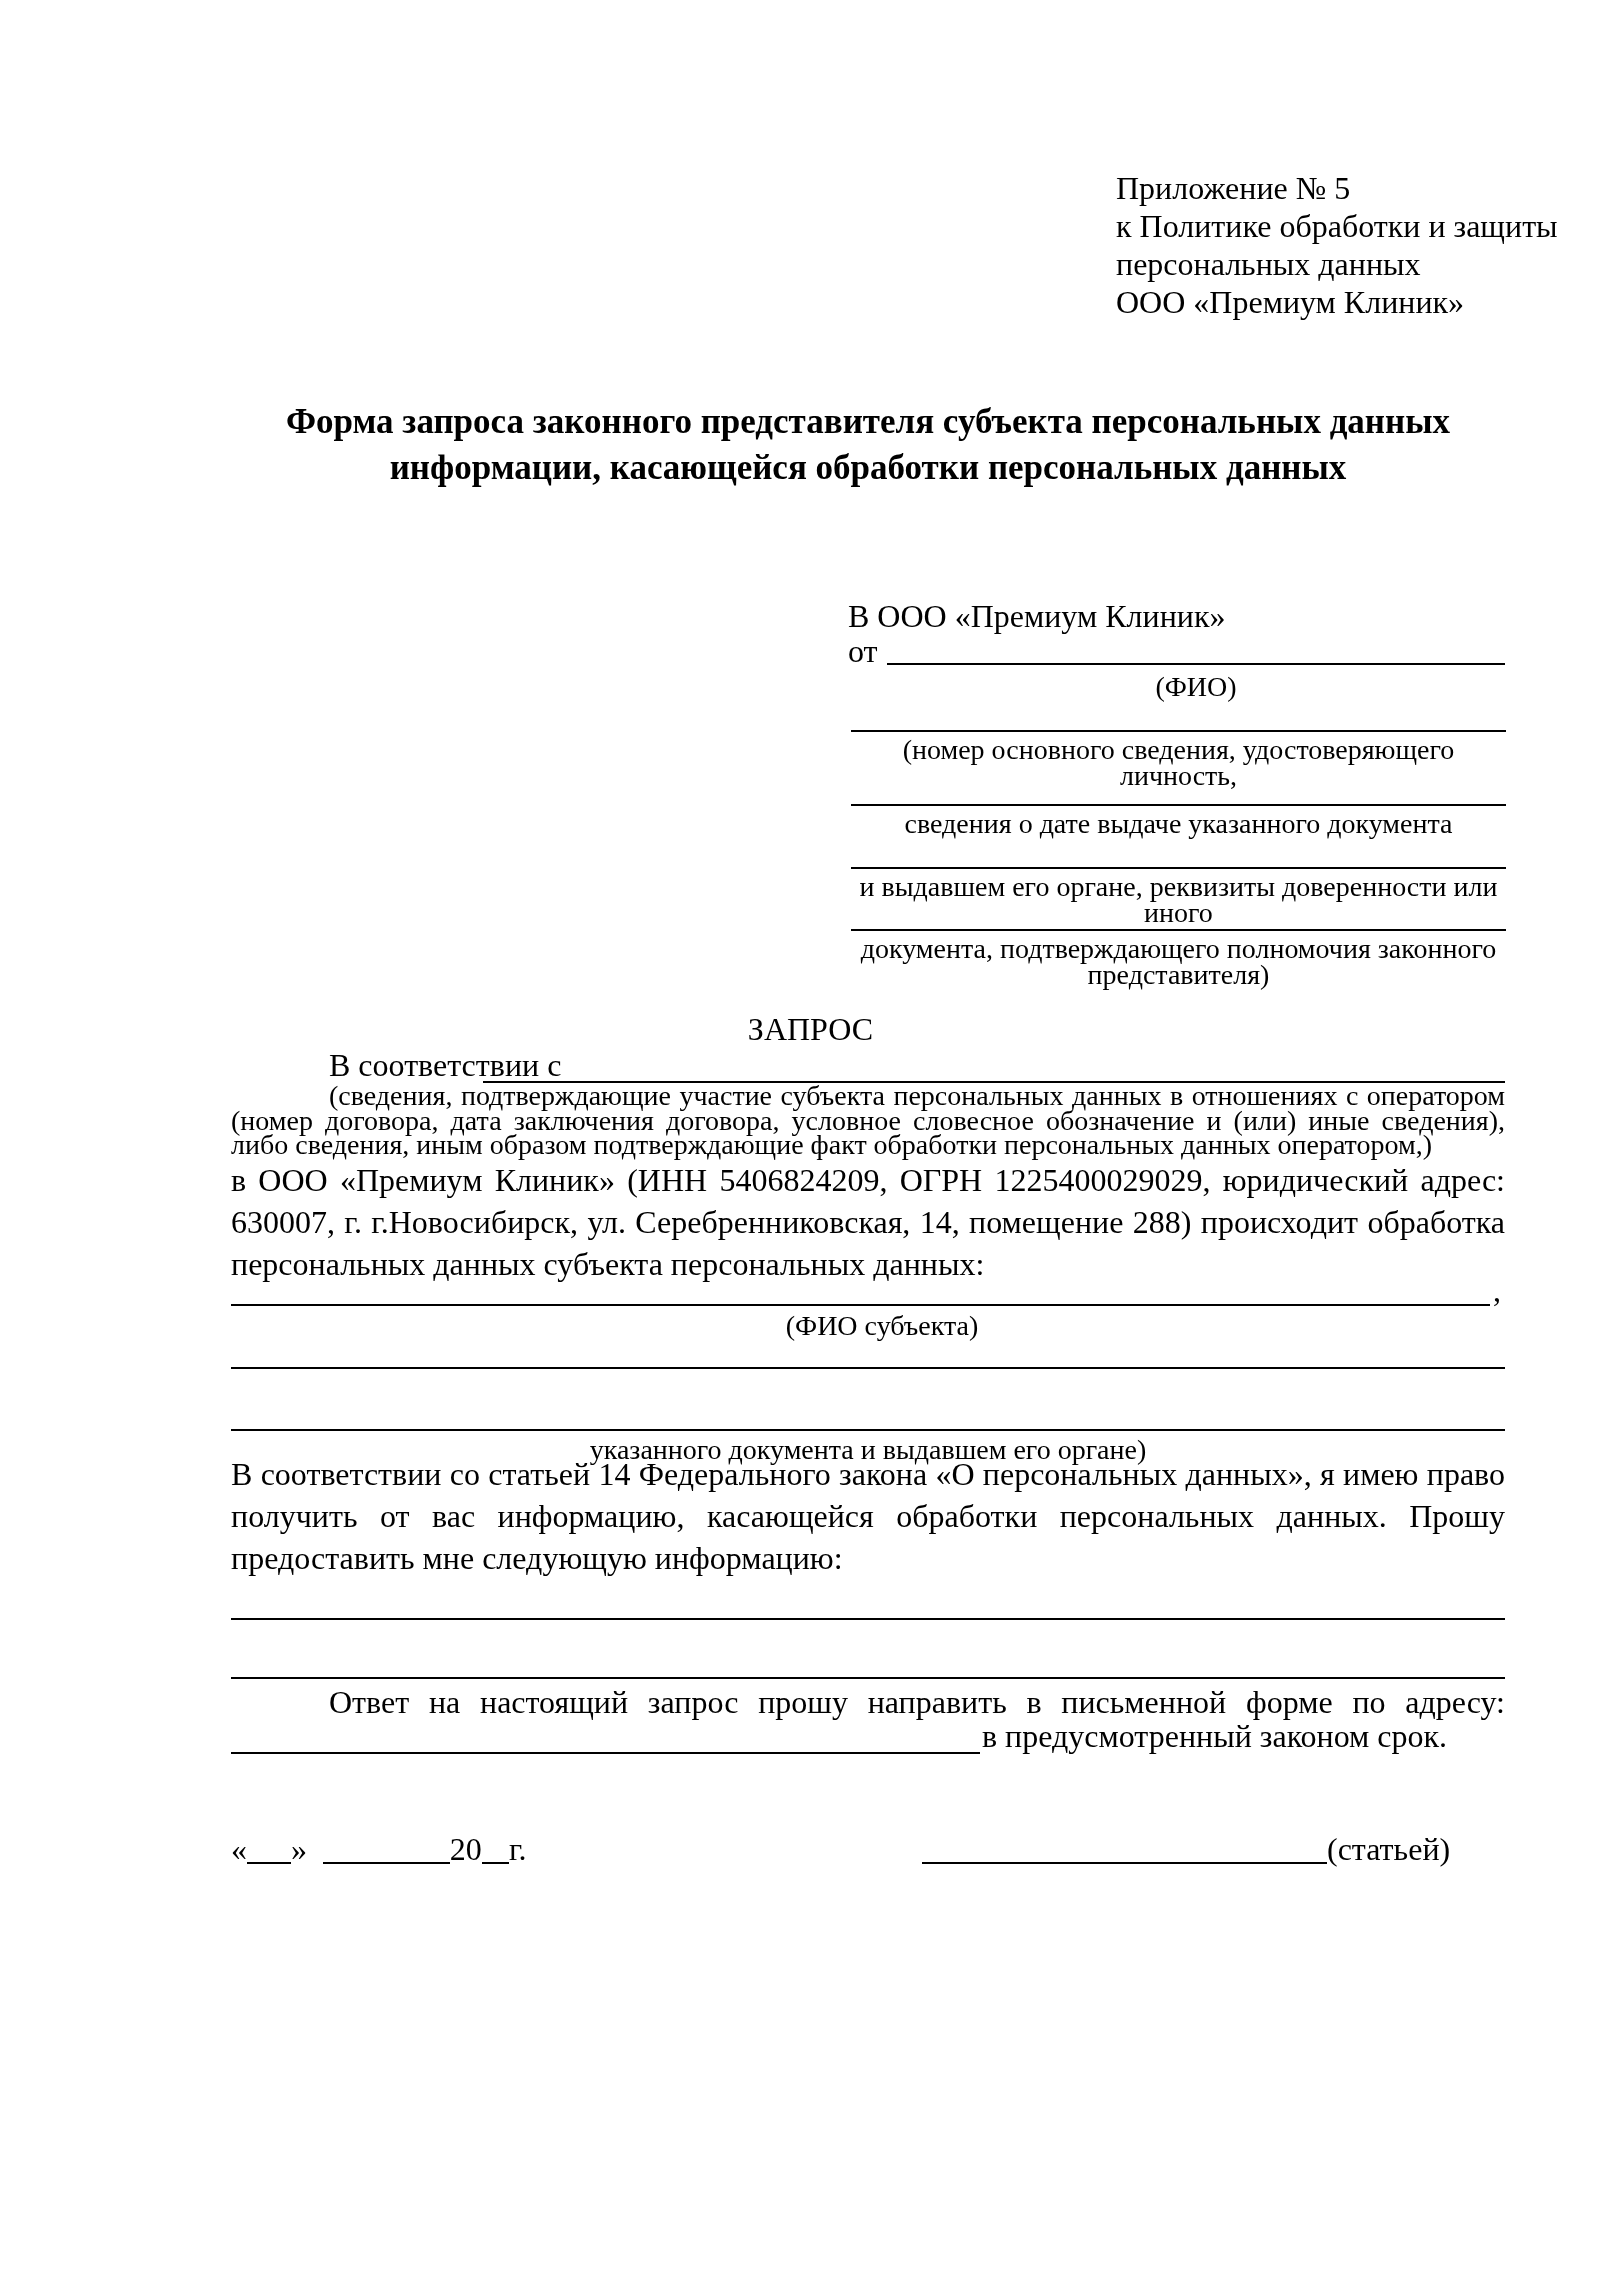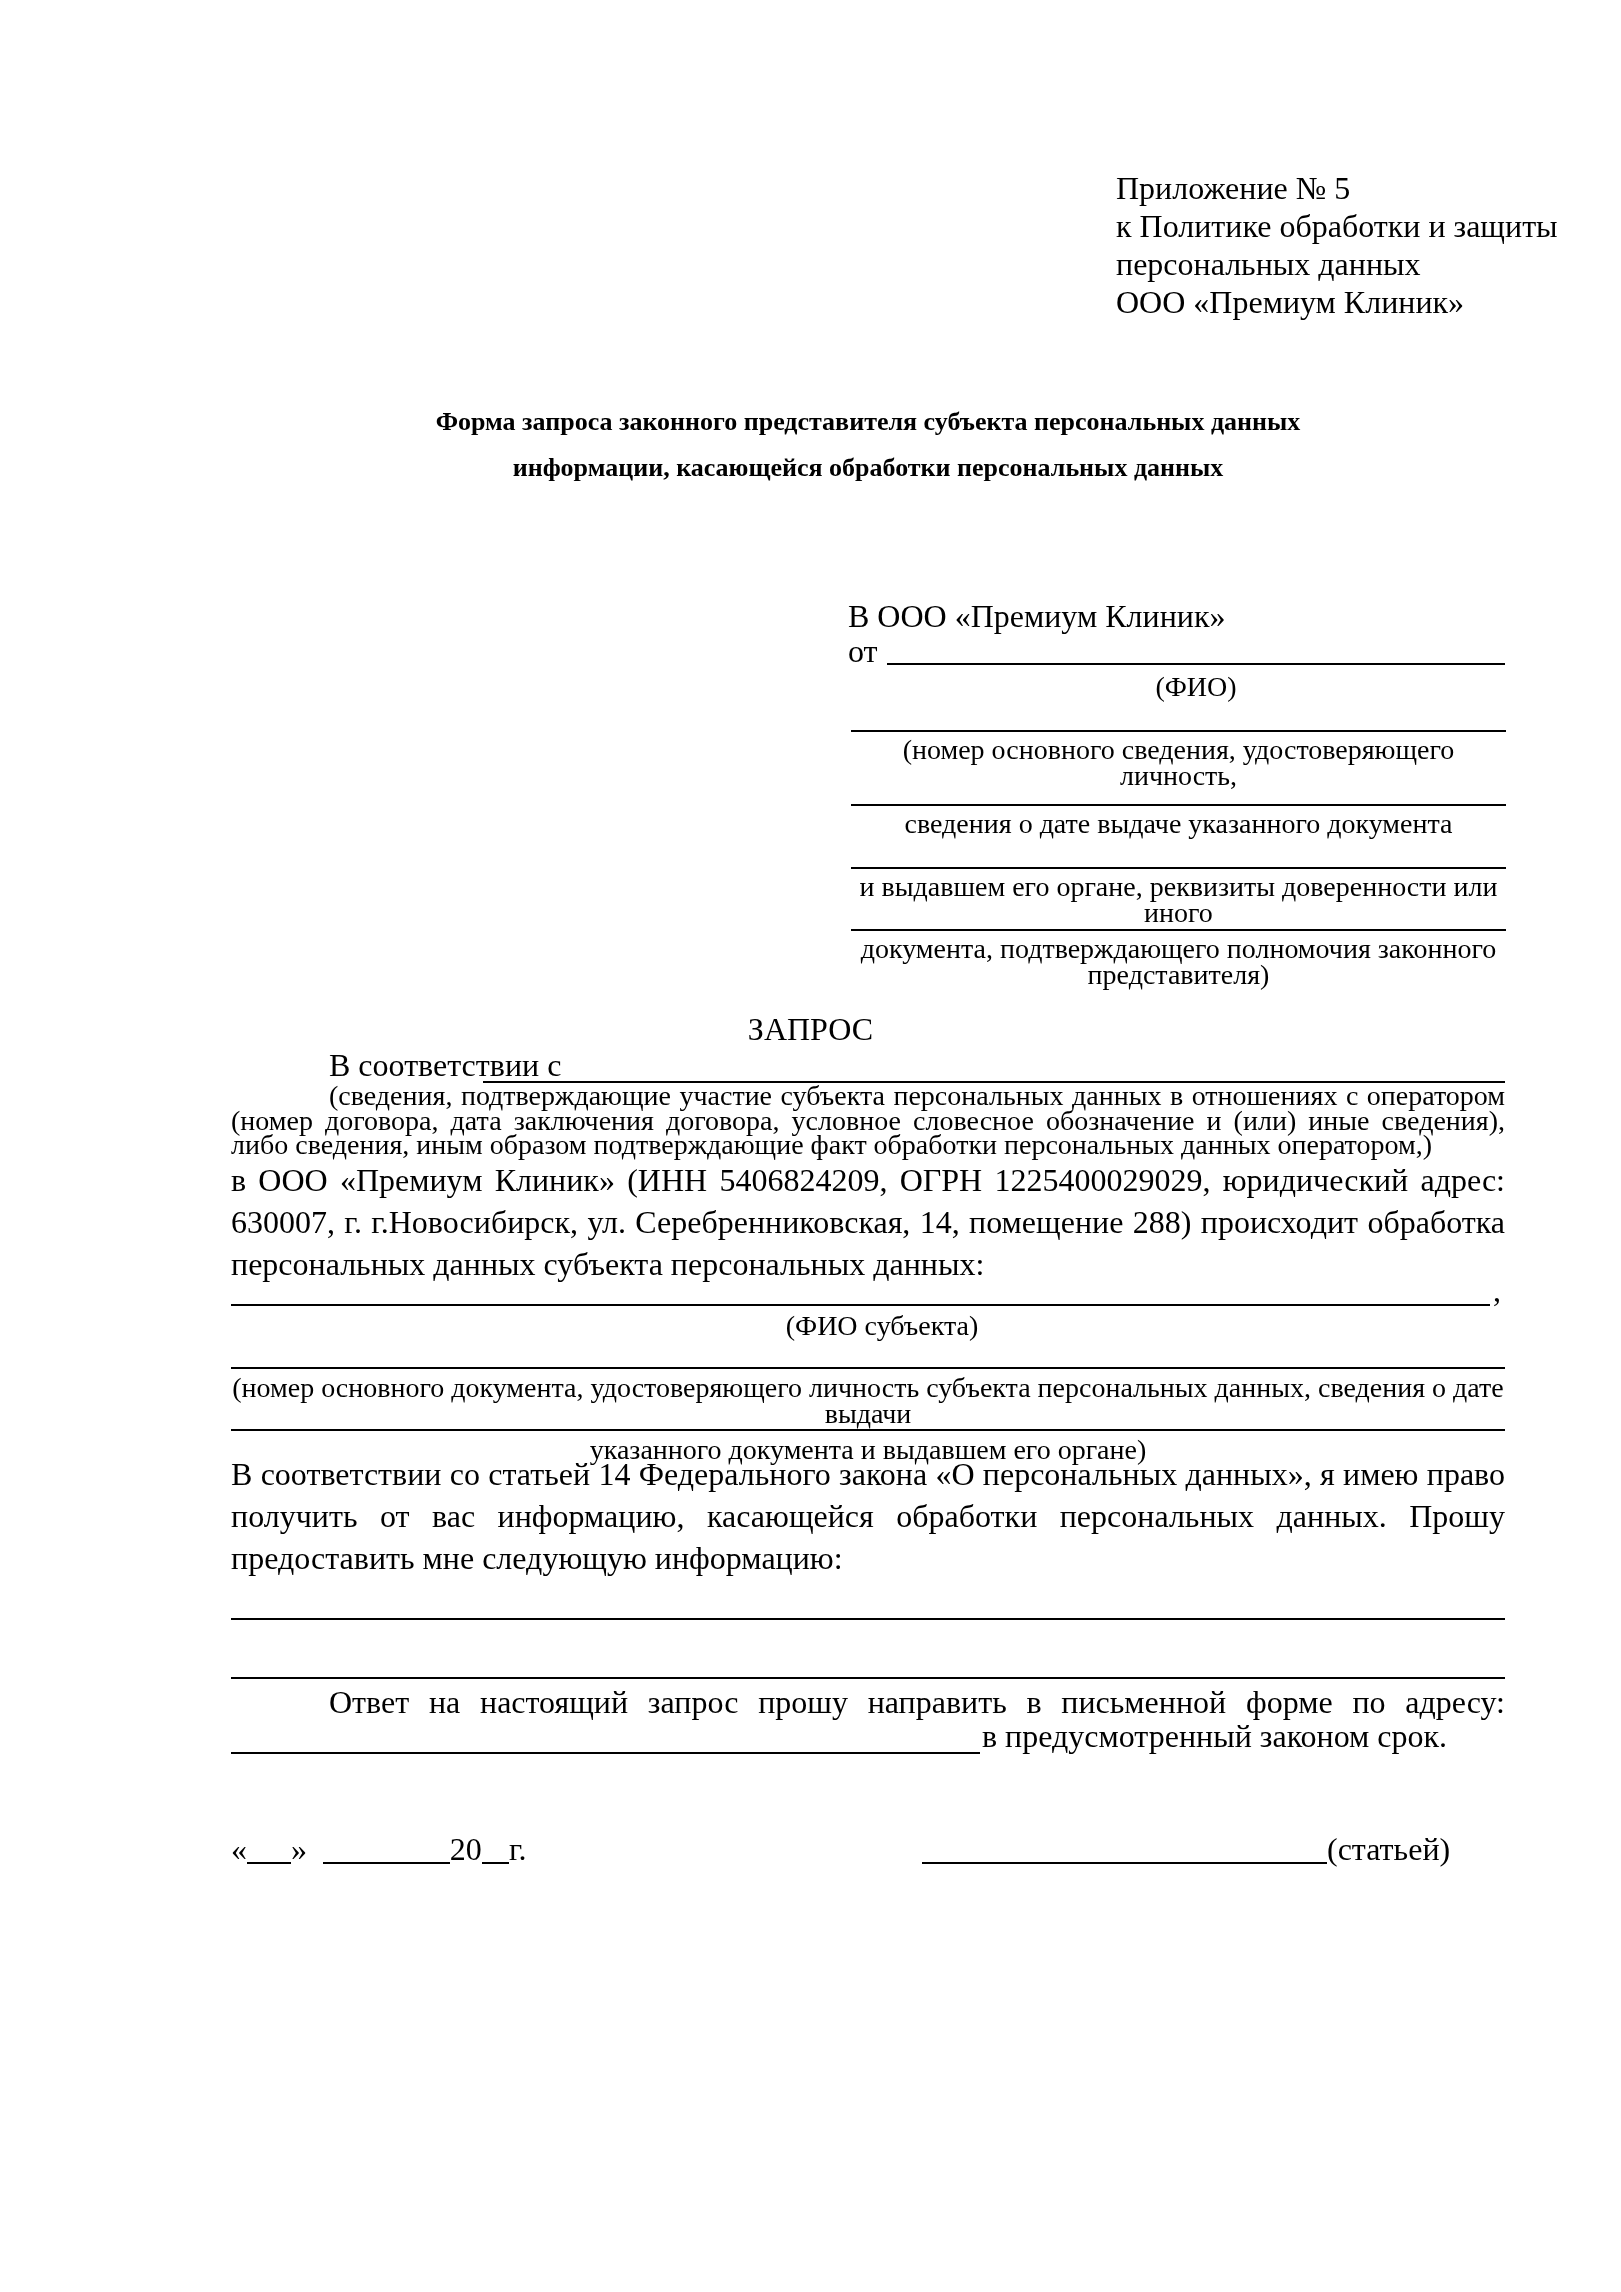--- a/index.html
+++ b/index.html
@@ -14,21 +14,21 @@
   }
   .abs { position: absolute; }
   .body-text { font-size: 32px; line-height: 42px; }
   .hline { position: absolute; height: 0; border-top: 2.9px solid #000; }
   .cap { position: absolute; font-size: 28px; line-height: 25.5px; text-align: center; }
   .cap-left { text-align: left; }
   .justify { text-align: justify; }
   .appendix { position: absolute; left: 1080px; top: 169px; font-size: 32px; line-height: 38px; margin-left: 36px; }
   .title {
     position: absolute; left: 231px; top: 399px; width: 1274px;
-    text-align: center; font-weight: bold; font-size: 26px; line-height: 46px;
+    text-align: center; font-weight: bold; font-size: 35px; line-height: 46px;
   }
   .heading { position: absolute; left: 0; top: 1012px; width: 1621px; text-align: center; font-size: 32px; line-height: 35px; }
   .u { display: inline-block; border-bottom: 2.9px solid #000; height: 25.5px; vertical-align: -3.9px; }
   .reply-first { text-indent: 98px; text-align: justify; text-align-last: justify; }
 </style>
 </head>
 <body>
 
 <div class="page">
 
@@ -69,21 +69,20 @@
 
   <div class="cap cap-left abs justify" style="left:231px; top:1084px; width:1274px; position:absolute; text-indent:98px; line-height:24.5px;">(сведения, подтверждающие участие субъекта персональных данных в отношениях с оператором (номер договора, дата заключения договора, условное словесное обозначение и (или) иные сведения), либо сведения, иным образом подтверждающие факт обработки персональных данных оператором,)</div>
 
   <div class="abs body-text justify" style="left:231px; top:1159px; width:1274px;">в ООО «Премиум Клиник» (ИНН 5406824209, ОГРН 1225400029029, юридический адрес: 630007, г. г.Новосибирск, ул. Серебренниковская, 14, помещение 288) происходит обработка персональных данных субъекта персональных данных:</div>
 
   <div class="hline" style="left:231px; top:1304px; width:1259px;"></div>
   <span class="abs body-text" style="left:1493px; top:1274px; line-height:32px;">,</span>
   <div class="cap" style="left:245px; top:1313px; width:1274px;">(ФИО субъекта)</div>
 
   <div class="hline" style="left:231px; top:1367px; width:1274px;"></div>
-  <div class="cap" style="left:231px; top:1375px; width:1274px;">(номер основного документа, удостоверяющего личность субъекта персональных данных, сведения о дате выдачи</div>
 
   <div class="hline" style="left:231px; top:1429px; width:1274px;"></div>
   <div class="cap" style="left:231px; top:1437px; width:1274px;">указанного документа и выдавшем его органе)</div>
 
   <div class="abs body-text justify" style="left:231px; top:1453px; width:1274px;">В соответствии со статьей 14 Федерального закона «О персональных данных», я имею право получить от вас информацию, касающейся обработки персональных данных. Прошу предоставить мне следующую информацию:</div>
 
   <div class="hline" style="left:231px; top:1618px; width:1274px;"></div>
   <div class="hline" style="left:231px; top:1677px; width:1274px;"></div>
 
   <div class="abs body-text reply-first" style="left:231px; top:1685px; width:1274px; line-height:35px;">Ответ на настоящий запрос прошу направить в письменной форме по адресу:</div>

